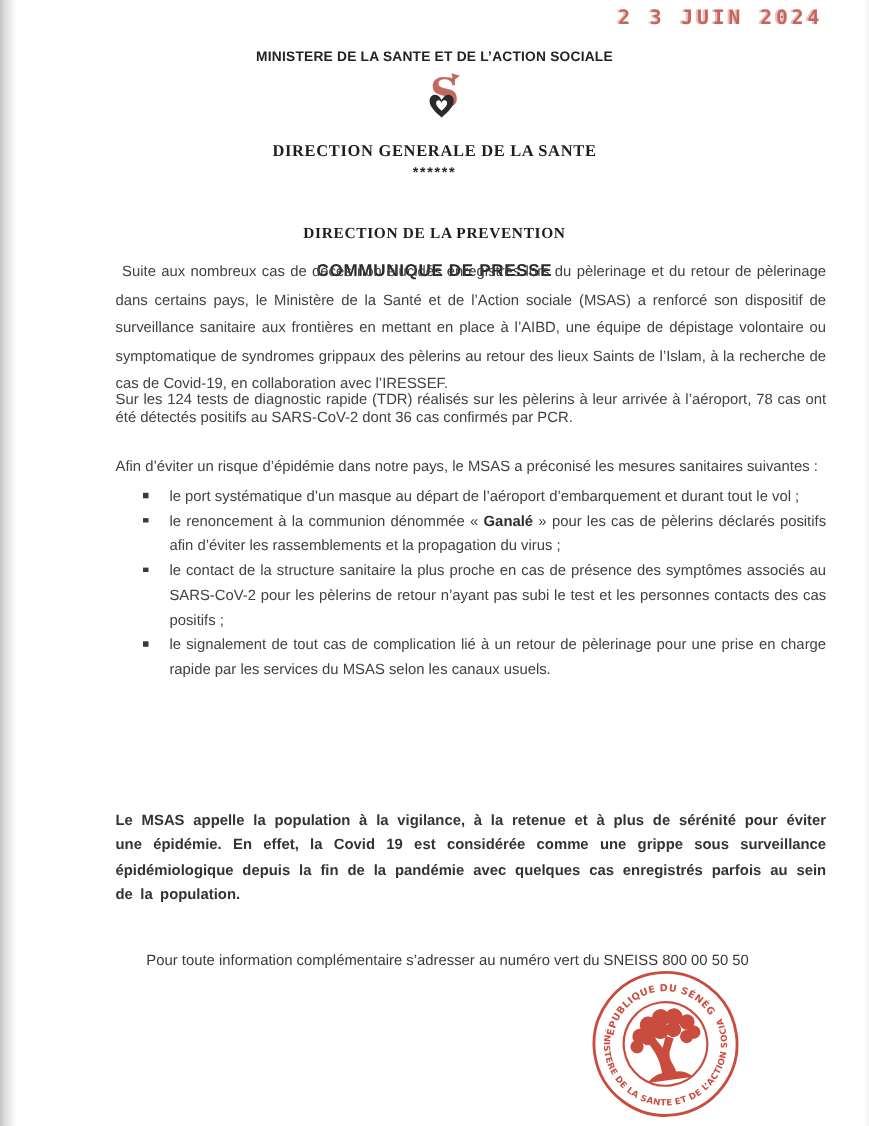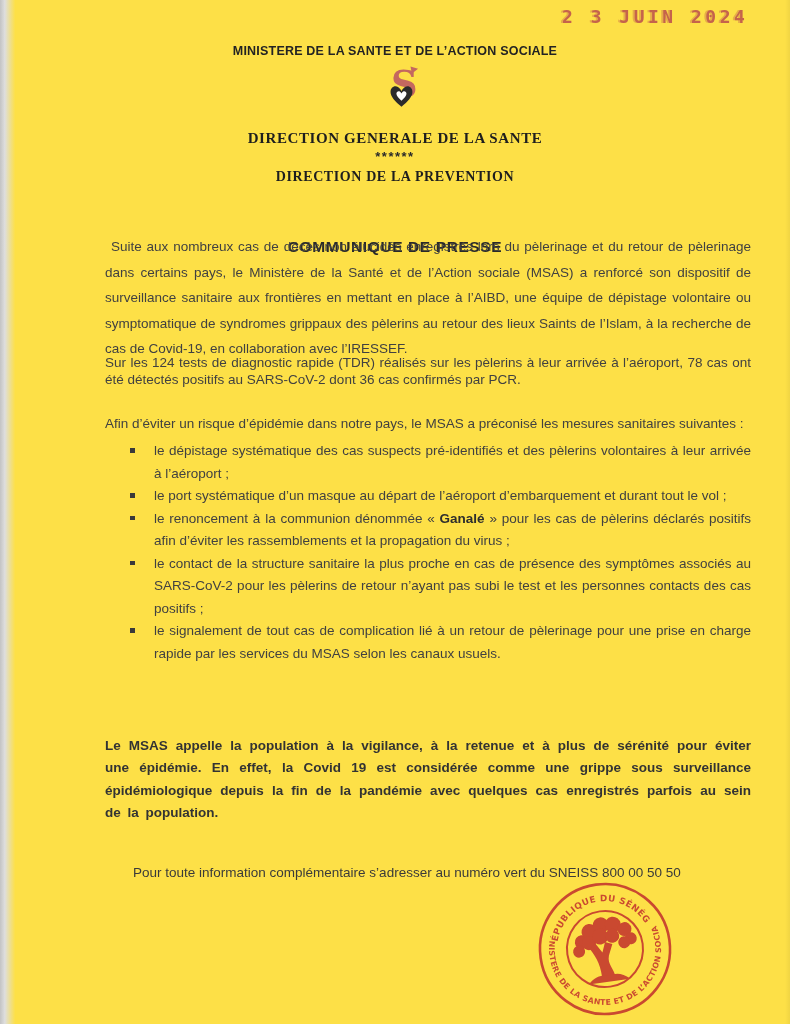--- a/index.html
+++ b/index.html
@@ -1,19 +1,19 @@
 <!DOCTYPE html>
 <html style="--stamp-red: #c63d2f; --date-red: #bf564c; --logo-red: #c4685f; --logo-dark: #2b2b2b;"><head>
 <meta charset="utf-8">
 <style>
   html,body{margin:0;padding:0;background:#e8e8e8;}
   .page{
     position:relative;
     width:790px;height:1024px;
-    background:#fde047;
+    background:#ffffff;
     overflow:hidden;
     font-family:"Liberation Sans", sans-serif;
     color:#414141;
     filter:blur(0.25px);
   }
   .scan-edge{
     position:absolute;left:0;top:0;bottom:0;width:16px;
     background:linear-gradient(90deg,#c3c3c3 0%,#dedede 30%,rgba(255,255,255,0) 95%);
   }
   .scan-edge-r{
@@ -81,29 +81,28 @@
         <path class="heart-dark" d="M16 28 C8 21 2 15 2 9 C2 3 7 0 11.5 2.5 C13.8 3.8 15.2 6 16 8 C16.8 6 18.2 3.8 20.5 2.5 C25 0 30 3 30 9 C30 15 24 21 16 28 Z"></path>
         <g transform="translate(8.6,7.2) scale(0.46)">
           <path class="heart-white" d="M16 28 C8 21 2 15 2 9 C2 3 7 0 11.5 2.5 C13.8 3.8 15.2 6 16 8 C16.8 6 18.2 3.8 20.5 2.5 C25 0 30 3 30 9 C30 15 24 21 16 28 Z"></path>
         </g>
       </g>
     </svg>
   </div>
 
   <div class="hdr dgs" style="position:absolute;">DIRECTION GENERALE DE LA SANTE</div>
   <div class="hdr stars" style="position:absolute;">******</div>
-  <div class="hdr prevention" style="position:absolute;">DIRECTION DE LA PREVENTION</div>
+  <div class="hdr prevention" style="position:absolute;margin-top:36px;">DIRECTION DE LA PREVENTION</div>
   <div class="hdr doc-title" style="position:absolute;margin-top:48px;">COMMUNIQUE DE PRESSE</div>
 
   <p class="blk para p1">Suite aux nombreux cas de décès non élucidés enregistrés lors du pèlerinage et du retour de pèlerinage dans certains pays, le Ministère de la Santé et de l’Action sociale (MSAS) a renforcé son dispositif de surveillance sanitaire aux frontières en mettant en place à l’AIBD, une équipe de dépistage volontaire ou symptomatique de syndromes grippaux des pèlerins au retour des lieux Saints de l’Islam, à la recherche de cas de Covid-19, en collaboration avec l’IRESSEF.</p>
   <p class="blk para p2">Sur les 124 tests de diagnostic rapide (TDR) réalisés sur les pèlerins à leur arrivée à l’aéroport, 78 cas ont été détectés positifs au SARS-CoV-2 dont 36 cas confirmés par PCR.</p>
   <p class="blk para p3">Afin d’éviter un risque d’épidémie dans notre pays, le MSAS a préconisé les mesures sanitaires suivantes :</p>
 
   <ul class="blk measures">
-    <li><span>le dépistage systématique des cas suspects pré-identifiés et des pèlerins volontaires à leur arrivée à l’aéroport ;</span></li>
     <li><span>le port systématique d’un masque au départ de l’aéroport d’embarquement et durant tout le vol ;</span></li>
     <li><span>le renoncement à la communion dénommée « </span><span class="bold-word">Ganalé</span><span> » pour les cas de pèlerins déclarés positifs afin d’éviter les rassemblements et la propagation du virus ;</span></li>
     <li><span>le contact de la structure sanitaire la plus proche en cas de présence des symptômes associés au SARS-CoV-2 pour les pèlerins de retour n’ayant pas subi le test et les personnes contacts des cas positifs ;</span></li>
     <li><span>le signalement de tout cas de complication lié à un retour de pèlerinage pour une prise en charge rapide par les services du MSAS selon les canaux usuels.</span></li>
   </ul>
 
   <p class="blk closing">Le MSAS appelle la population à la vigilance, à la retenue et à plus de sérénité pour éviter une épidémie. En effet, la Covid 19 est considérée comme une grippe sous surveillance épidémiologique depuis la fin de la pandémie avec quelques cas enregistrés parfois au sein de la population.</p>
 
   <p class="blk footer-line">Pour toute information complémentaire s’adresser au numéro vert du SNEISS 800 00 50 50</p>
 

